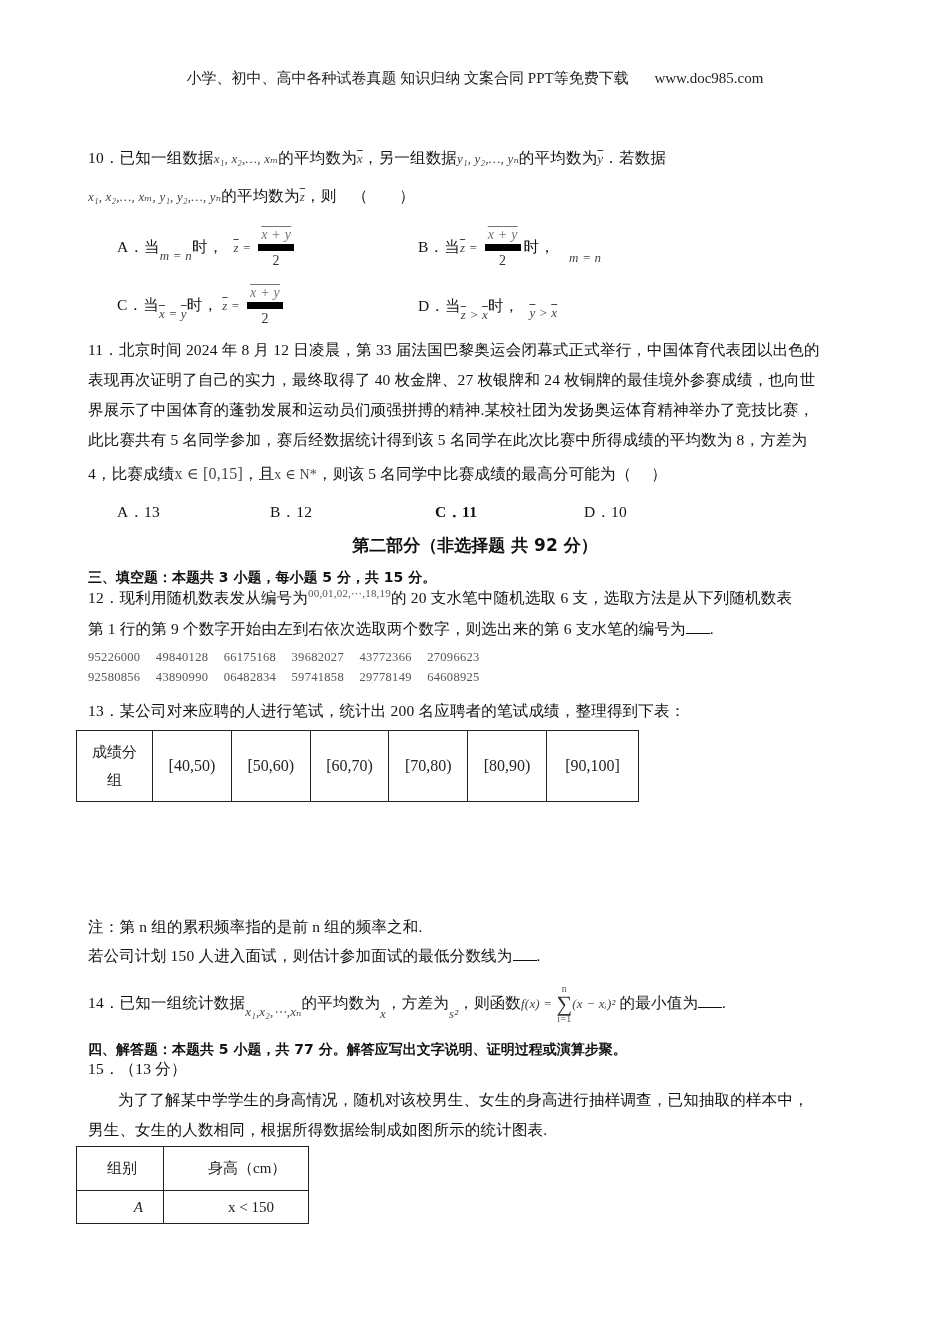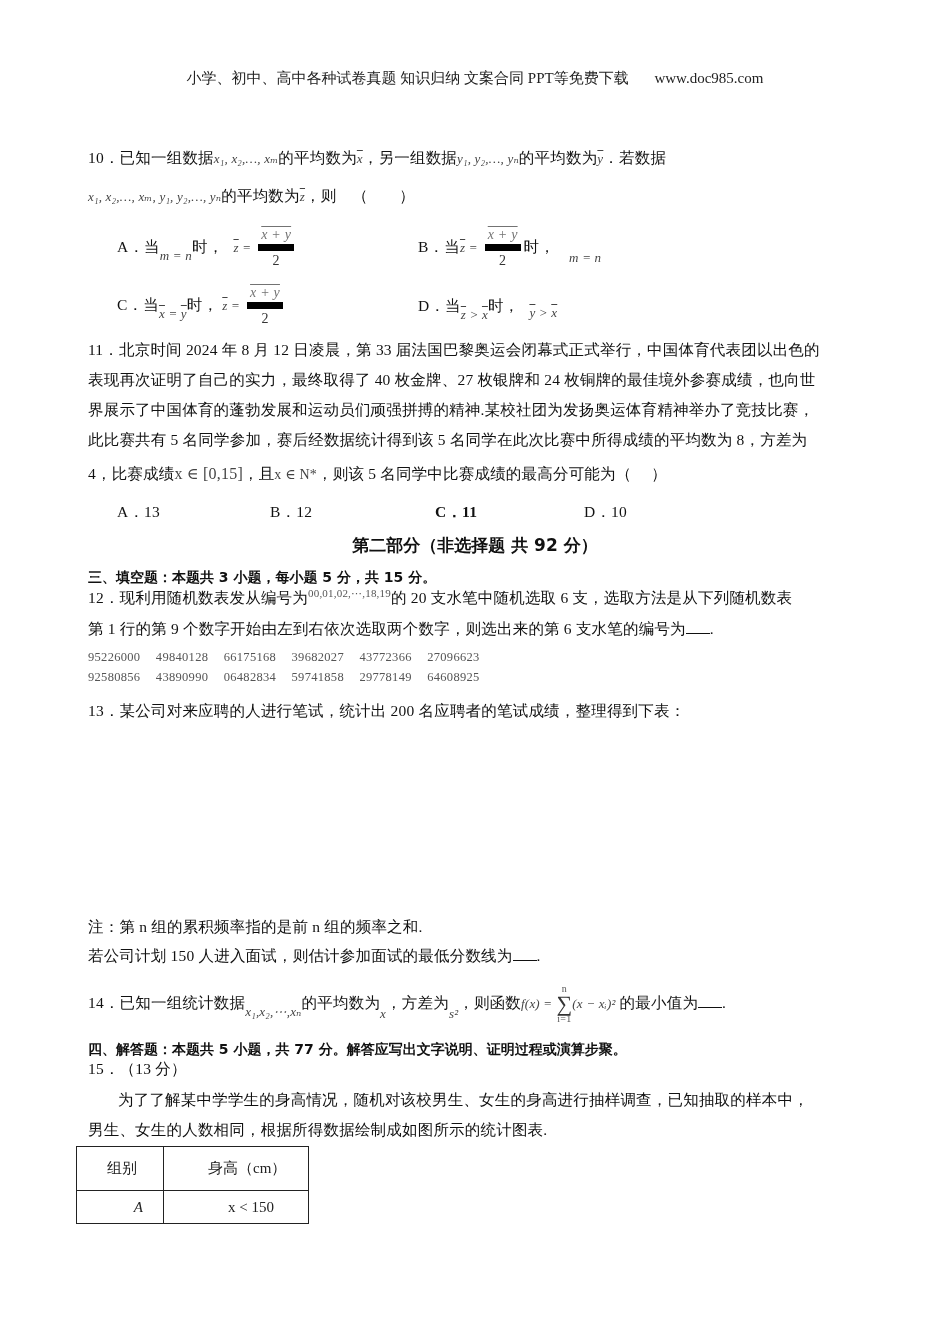--- a/index.html
+++ b/index.html
@@ -110,20 +110,29 @@
   <span>06482834</span>
   <span>59741858</span>
   <span>29778149</span>
   <span>64608925</span>
 </div>
 
 <div class="abs line" style="top:701px; left:88px;">13．某公司对来应聘的人进行笔试，统计出 200 名应聘者的笔试成绩，整理得到下表：</div>
 
 <table class="grid" style="top:730px; left:76px; width:563px;">
   <tbody>
+  <tr style="height:71px;">
+    <td style="line-height:28px;"><span>成绩分</span><br><span>组</span></td>
+    <td class="math-up" style="font-size:16px;">[40,50)</td>
+    <td class="math-up" style="font-size:16px;">[50,60)</td>
+    <td class="math-up" style="font-size:16px;">[60,70)</td>
+    <td class="math-up" style="font-size:16px;">[70,80)</td>
+    <td class="math-up" style="font-size:16px;">[80,90)</td>
+    <td class="math-up" style="font-size:16px;">[90,100]</td>
+  </tr>
 </tbody>
   </table>
 
 <div class="abs line" style="top:917px; left:88px;">注：第 n 组的累积频率指的是前 n 组的频率之和.</div>
 <div class="abs line" style="top:946px; left:88px;">
   <span>若公司计划 150 人进入面试，则估计参加面试的最低分数线为</span><span class="blank"></span><span>.</span>
 </div>
 
 <div class="abs line" style="top:984px; left:88px;">
   <span>14．已知一组统计数据</span><span class="math" style="position:relative; top:8px;">x₁,x₂,⋯,xₙ</span><span>的平均数为</span><span class="math" style="position:relative; top:10px;">x</span><span>，方差为</span><span class="math" style="position:relative; top:10px;">s²</span><span>，则函数</span><span class="math">f(x) =</span>

